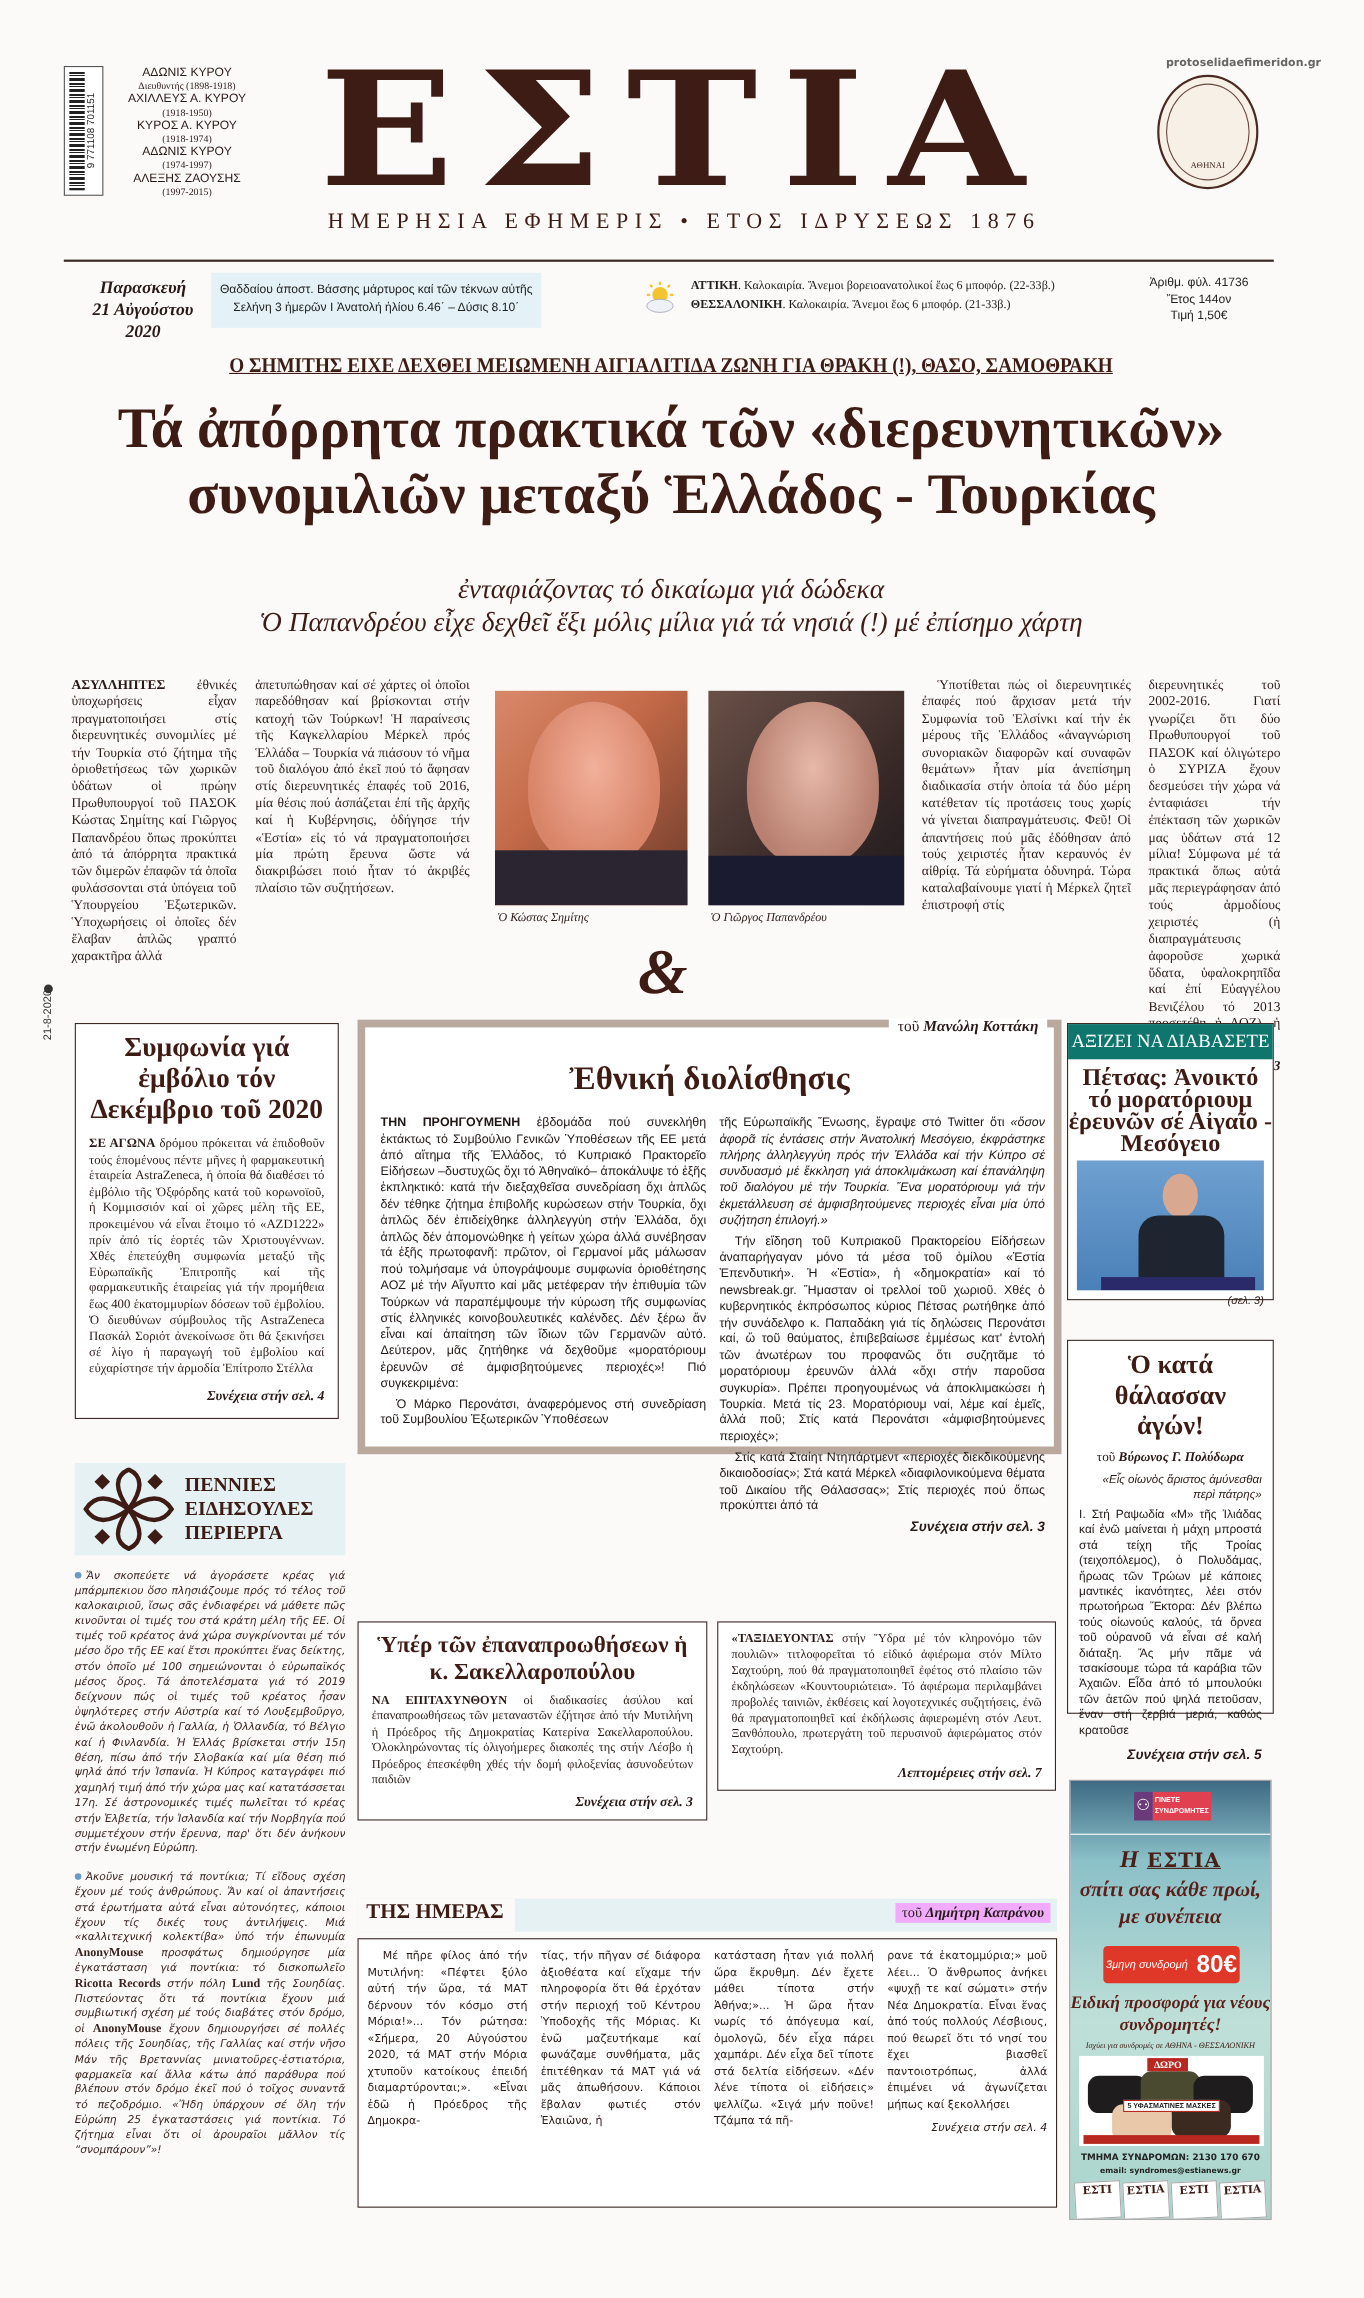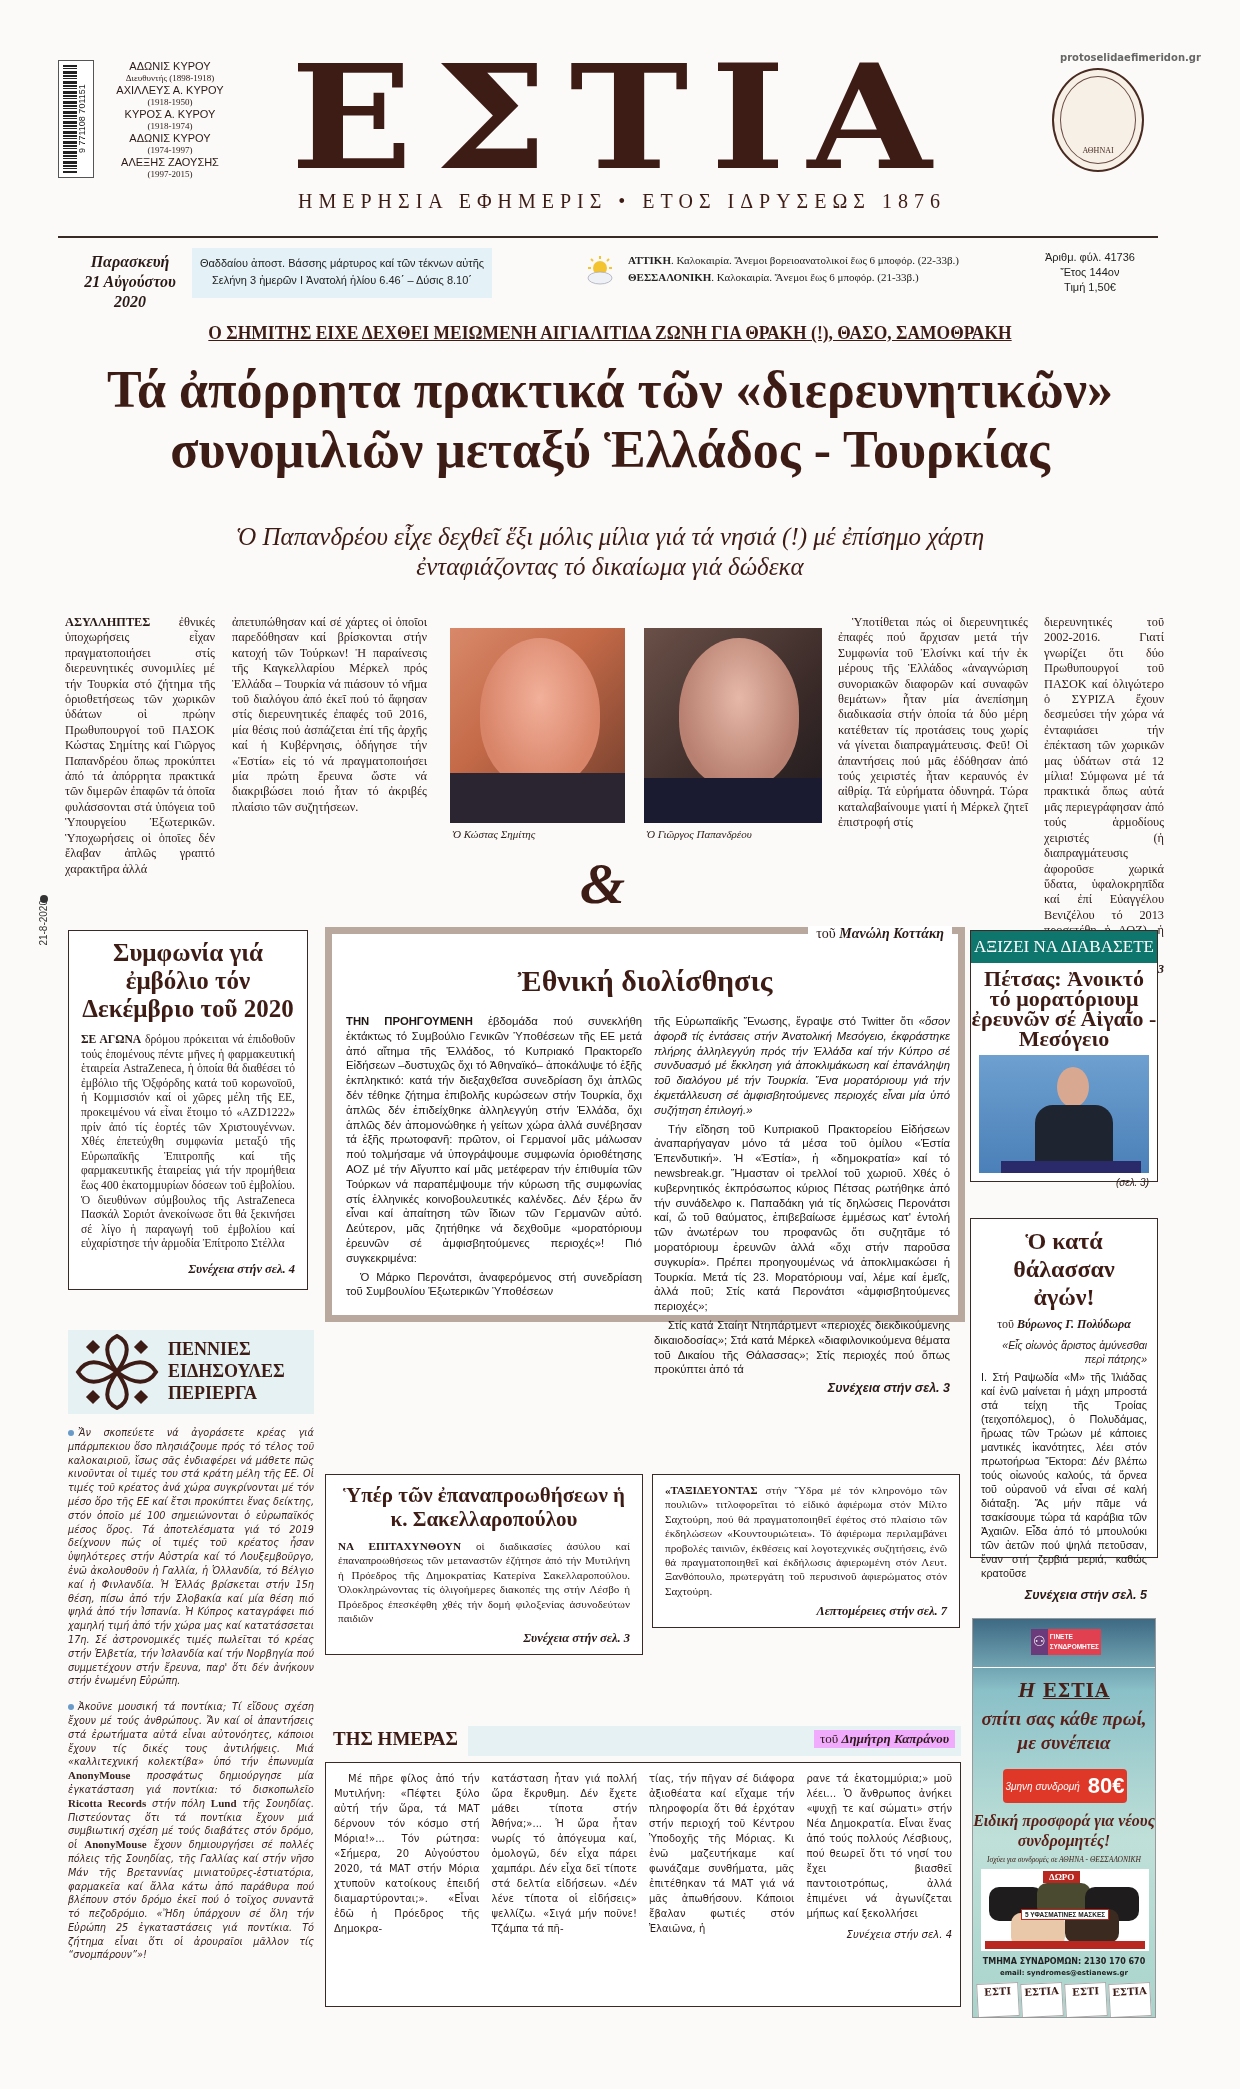--- a/index.html
+++ b/index.html
@@ -205,22 +205,22 @@
   <div>Ἔτος 144ον</div>
   <div>Τιμή 1,50€</div>
 </div>
 
 <div class="abs kicker">Ο ΣΗΜΙΤΗΣ ΕΙΧΕ ΔΕΧΘΕΙ ΜΕΙΩΜΕΝΗ ΑΙΓΙΑΛΙΤΙΔΑ ΖΩΝΗ ΓΙΑ ΘΡΑΚΗ (!), ΘΑΣΟ, ΣΑΜΟΘΡΑΚΗ</div>
 <div class="abs headline">
   <div>Τά ἀπόρρητα πρακτικά τῶν «διερευνητικῶν»</div>
   <div>συνομιλιῶν μεταξύ Ἑλλάδος - Τουρκίας</div>
 </div>
 <div class="abs subhead">
+  <div>ἐνταφιάζοντας τό δικαίωμα γιά δώδεκα</div>
   <div>Ὁ Παπανδρέου εἶχε δεχθεῖ ἕξι μόλις μίλια γιά τά νησιά (!) μέ ἐπίσημο χάρτη</div>
-  <div>ἐνταφιάζοντας τό δικαίωμα γιά δώδεκα</div>
 </div>
 
 <div class="abs col c1"><span class="lead">ΑΣΥΛΛΗΠΤΕΣ</span><span> ἐθνικές ὑποχωρήσεις εἶχαν πραγματοποιήσει στίς διερευνητικές συνομιλίες μέ τήν Τουρκία στό ζήτημα τῆς ὁριοθετήσεως τῶν χωρικῶν ὑδάτων οἱ πρώην Πρωθυπουργοί τοῦ ΠΑΣΟΚ Κώστας Σημίτης καί Γιῶργος Παπανδρέου ὅπως προκύπτει ἀπό τά ἀπόρρητα πρακτικά τῶν διμερῶν ἐπαφῶν τά ὁποῖα φυλάσσονται στά ὑπόγεια τοῦ Ὑπουργείου Ἐξωτερικῶν. Ὑποχωρήσεις οἱ ὁποῖες δέν ἔλαβαν ἁπλῶς γραπτό χαρακτῆρα ἀλλά</span></div>
 <div class="abs col c2">ἀπετυπώθησαν καί σέ χάρτες οἱ ὁποῖοι παρεδόθησαν καί βρίσκονται στήν κατοχή τῶν Τούρκων! Ἡ παραίνεσις τῆς Καγκελλαρίου Μέρκελ πρός Ἑλλάδα – Τουρκία νά πιάσουν τό νῆμα τοῦ διαλόγου ἀπό ἐκεῖ πού τό ἄφησαν στίς διερευνητικές ἐπαφές τοῦ 2016, μία θέσις πού ἀσπάζεται ἐπί τῆς ἀρχῆς καί ἡ Κυβέρνησις, ὁδήγησε τήν «Ἑστία» εἰς τό νά πραγματοποιήσει μία πρώτη ἔρευνα ὥστε νά διακριβώσει ποιό ἦταν τό ἀκριβές πλαίσιο τῶν συζητήσεων.</div>
 
 <div class="abs photo1">
     <div class="face"></div>
     <div class="suit"></div>
   </div>
 <div class="abs photo2">
@@ -353,20 +353,20 @@
   <div class="contd" style="margin-top:6px">Λεπτομέρειες στήν σελ. 7</div>
 </div>
 
 <div class="abs ofday-bar">
   <div class="l">ΤΗΣ ΗΜΕΡΑΣ</div>
   <div class="r"><span>τοῦ </span><i>Δημήτρη Καπράνου</i></div>
 </div>
 <div class="abs box ofday">
   <div class="cols">
     <div class="ind">Μέ πῆρε φίλος ἀπό τήν Μυτιλήνη: «Πέφτει ξύλο αὐτή τήν ὥρα, τά ΜΑΤ δέρνουν τόν κόσμο στή Μόρια!»... Τόν ρώτησα: «Σήμερα, 20 Αὐγούστου 2020, τά ΜΑΤ στήν Μόρια χτυποῦν κατοίκους ἐπειδή διαμαρτύρονται;». «Εἶναι ἐδῶ ἡ Πρόεδρος τῆς Δημοκρα-</div>
+    <div>τίας, τήν πῆγαν σέ διάφορα ἀξιοθέατα καί εἴχαμε τήν πληροφορία ὅτι θά ἐρχόταν στήν περιοχή τοῦ Κέντρου Ὑποδοχῆς τῆς Μόριας. Κι ἐνῶ μαζευτήκαμε καί φωνάζαμε συνθήματα, μᾶς ἐπιτέθηκαν τά ΜΑΤ γιά νά μᾶς ἀπωθήσουν. Κάποιοι ἔβαλαν φωτιές στόν Ἐλαιῶνα, ἡ</div>
     <div>κατάσταση ἦταν γιά πολλή ὥρα ἔκρυθμη. Δέν ἔχετε μάθει τίποτα στήν Ἀθήνα;»... Ἡ ὥρα ἦταν νωρίς τό ἀπόγευμα καί, ὁμολογῶ, δέν εἶχα πάρει χαμπάρι. Δέν εἶχα δεῖ τίποτε στά δελτία εἰδήσεων. «Δέν λένε τίποτα οἱ εἰδήσεις» ψελλίζω. «Σιγά μήν ποῦνε! Τζάμπα τά πῆ-</div>
-    <div>τίας, τήν πῆγαν σέ διάφορα ἀξιοθέατα καί εἴχαμε τήν πληροφορία ὅτι θά ἐρχόταν στήν περιοχή τοῦ Κέντρου Ὑποδοχῆς τῆς Μόριας. Κι ἐνῶ μαζευτήκαμε καί φωνάζαμε συνθήματα, μᾶς ἐπιτέθηκαν τά ΜΑΤ γιά νά μᾶς ἀπωθήσουν. Κάποιοι ἔβαλαν φωτιές στόν Ἐλαιῶνα, ἡ</div>
     <div>
       <div>ρανε τά ἑκατομμύρια;» μοῦ λέει... Ὁ ἄνθρωπος ἀνήκει «ψυχῇ τε καί σώματι» στήν Νέα Δημοκρατία. Εἶναι ἕνας ἀπό τούς πολλούς Λέσβιους, πού θεωρεῖ ὅτι τό νησί του ἔχει βιασθεῖ παντοιοτρόπως, ἀλλά ἐπιμένει νά ἀγωνίζεται μήπως καί ξεκολλήσει</div>
       <div style="text-align:right;font-style:italic;margin-top:6px">Συνέχεια στήν σελ. 4</div>
     </div>
   </div>
 </div>
 
 </body></html>

